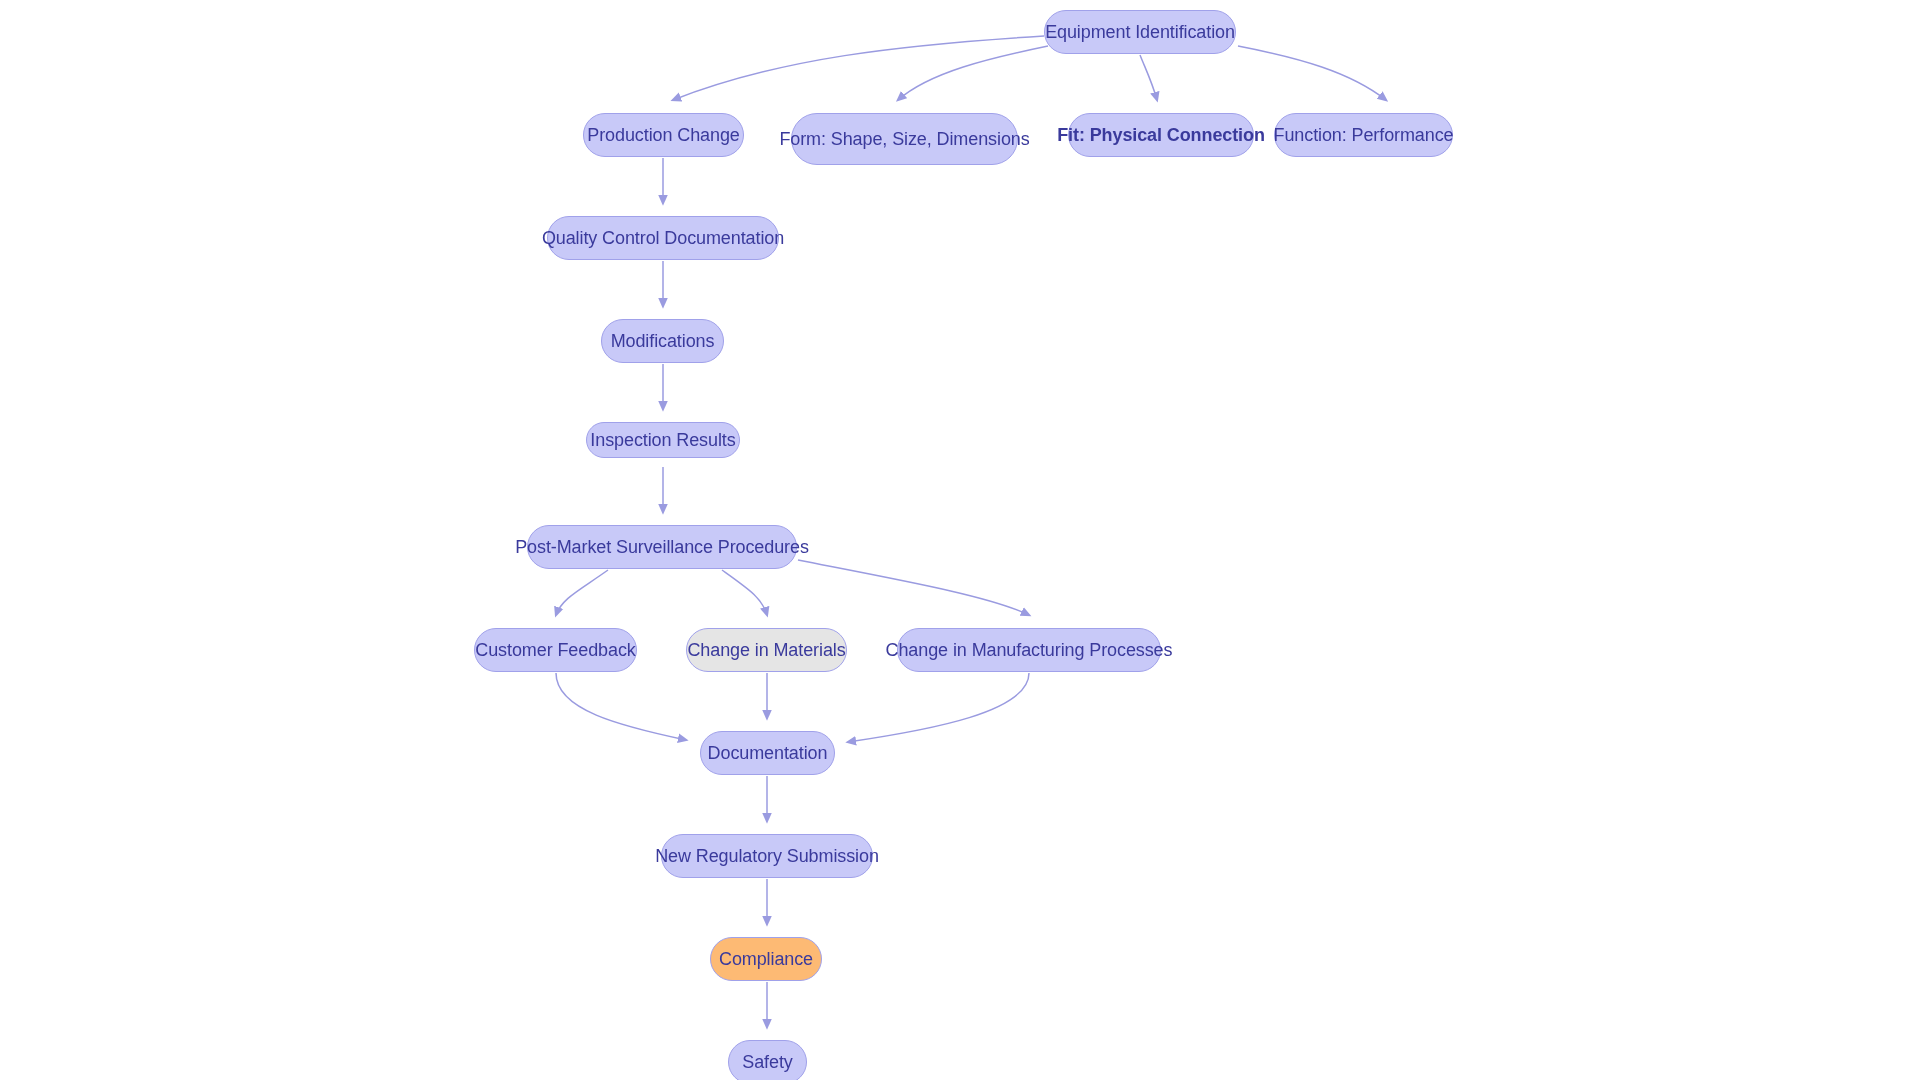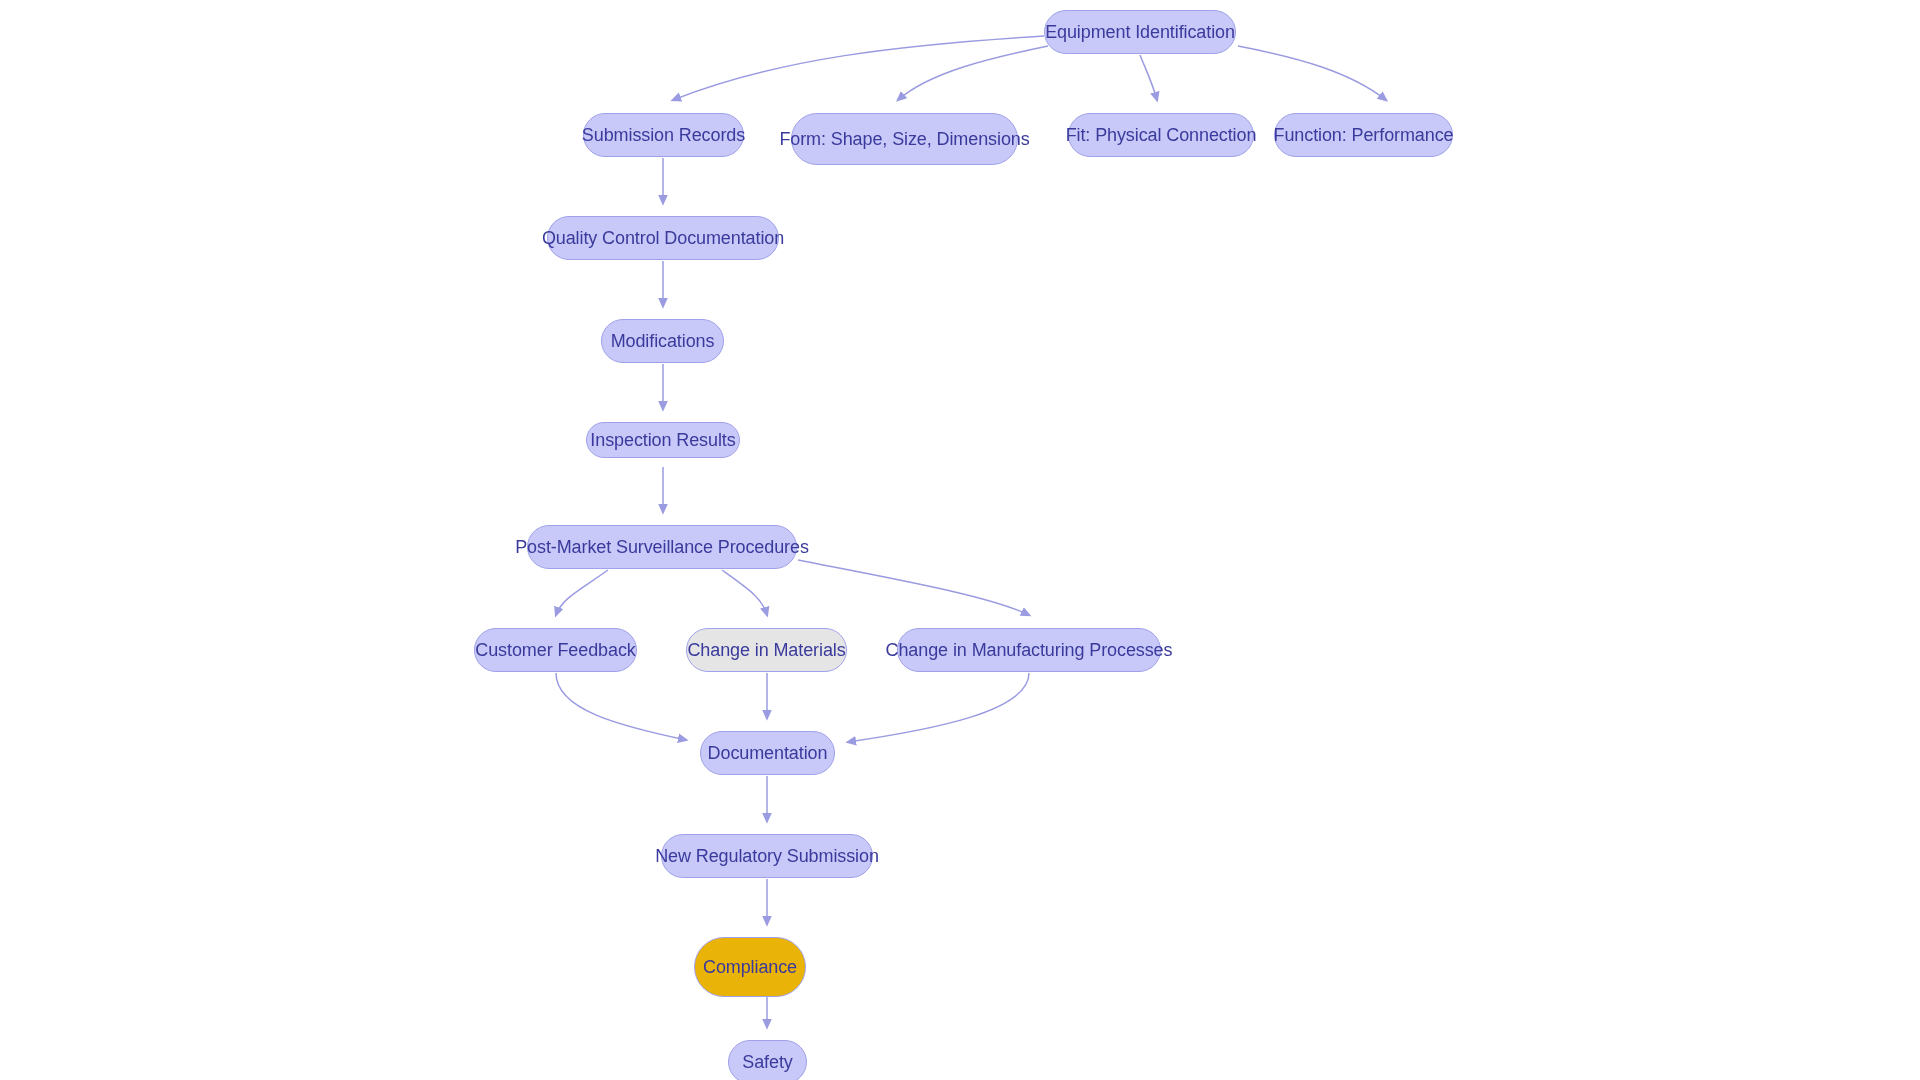--- a/index.html
+++ b/index.html
@@ -79,26 +79,26 @@
         <path d="M 767 879 L 767 924" fill="none" stroke="#9a9be0" stroke-width="1.5" marker-end="url(#arrowhead)"></path>
         <path d="M 767 982 L 767 1027" fill="none" stroke="#9a9be0" stroke-width="1.5" marker-end="url(#arrowhead)"></path>
       </g>
   </svg>
 
   <div id="node-group">
       <div class="node" style="left: 1044px; top: 10px; width: 192px; height: 44px; background: rgb(200, 201, 248); border-color: rgb(160, 161, 234); color: rgb(58, 58, 156);">
         <span class="node-label">Equipment Identification</span>
       </div>
       <div class="node" style="left: 583px; top: 113px; width: 161px; height: 44px; background: rgb(200, 201, 248); border-color: rgb(160, 161, 234); color: rgb(58, 58, 156);">
-        <span class="node-label">Submission Records</span>
+        <span class="node-label">Production Change</span>
       </div>
       <div class="node" style="left: 791px; top: 113px; width: 227px; height: 52px; background: rgb(200, 201, 248); border-color: rgb(160, 161, 234); color: rgb(58, 58, 156);">
         <span class="node-label">Form: Shape, Size, Dimensions</span>
       </div>
-      <div class="node" style="left: 1068px; top: 113px; width: 186px; height: 44px; background: rgb(200, 201, 248); border-color: rgb(160, 161, 234); color: rgb(58, 58, 156);">
+      <div class="node" style="left: 1068px; top: 113px; width: 186px; height: 44px; background: rgb(200, 201, 248); border-color: rgb(160, 161, 234); color: rgb(58, 58, 156); font-weight: bold;">
         <span class="node-label">Fit: Physical Connection</span>
       </div>
       <div class="node" style="left: 1274px; top: 113px; width: 179px; height: 44px; background: rgb(200, 201, 248); border-color: rgb(160, 161, 234); color: rgb(58, 58, 156);">
         <span class="node-label">Function: Performance</span>
       </div>
       <div class="node" style="left: 547px; top: 216px; width: 232px; height: 44px; background: rgb(200, 201, 248); border-color: rgb(160, 161, 234); color: rgb(58, 58, 156);">
         <span class="node-label">Quality Control Documentation</span>
       </div>
       <div class="node" style="left: 601px; top: 319px; width: 123px; height: 44px; background: rgb(200, 201, 248); border-color: rgb(160, 161, 234); color: rgb(58, 58, 156);">
         <span class="node-label">Modifications</span>
@@ -117,21 +117,21 @@
       </div>
       <div class="node" style="left: 897px; top: 628px; width: 264px; height: 44px; background: rgb(200, 201, 248); border-color: rgb(160, 161, 234); color: rgb(58, 58, 156);">
         <span class="node-label">Change in Manufacturing Processes</span>
       </div>
       <div class="node" style="left: 700px; top: 731px; width: 135px; height: 44px; background: rgb(200, 201, 248); border-color: rgb(160, 161, 234); color: rgb(58, 58, 156);">
         <span class="node-label">Documentation</span>
       </div>
       <div class="node" style="left: 661px; top: 834px; width: 212px; height: 44px; background: rgb(200, 201, 248); border-color: rgb(160, 161, 234); color: rgb(58, 58, 156);">
         <span class="node-label">New Regulatory Submission</span>
       </div>
-      <div class="node" style="left: 694px; top: 937px; width: 112px; height: 60px; background: #eab308; border-color: rgb(160, 161, 234); color: rgb(58, 58, 156);">
+      <div class="node" style="left: 710px; top: 937px; width: 112px; height: 44px; background: #fdba74; border-color: rgb(160, 161, 234); color: rgb(58, 58, 156);">
         <span class="node-label">Compliance</span>
       </div>
       <div class="node" style="left: 728px; top: 1040px; width: 79px; height: 44px; background: rgb(200, 201, 248); border-color: rgb(160, 161, 234); color: rgb(58, 58, 156);">
         <span class="node-label">Safety</span>
       </div>
     </div>
 
 </div>
 
 </body></html>

